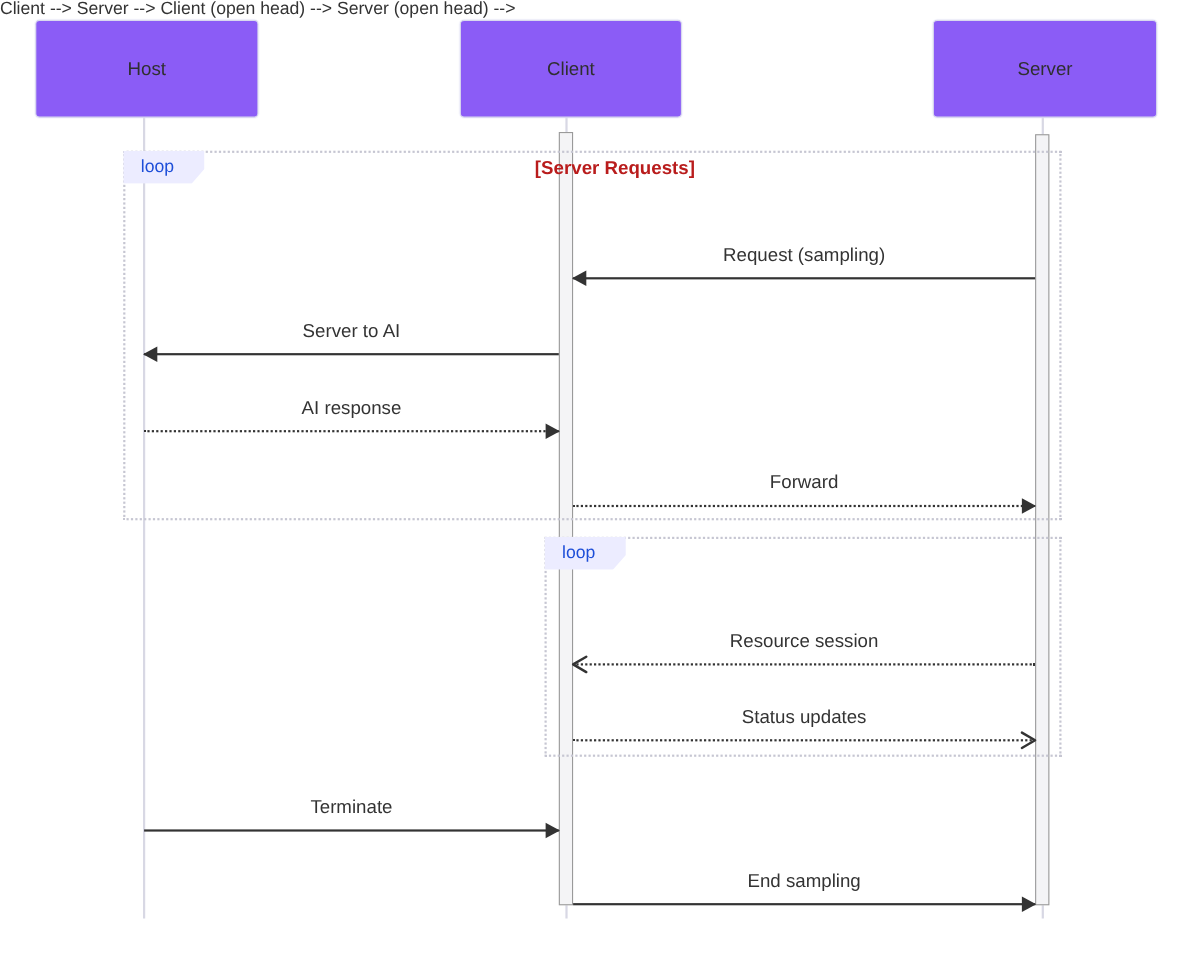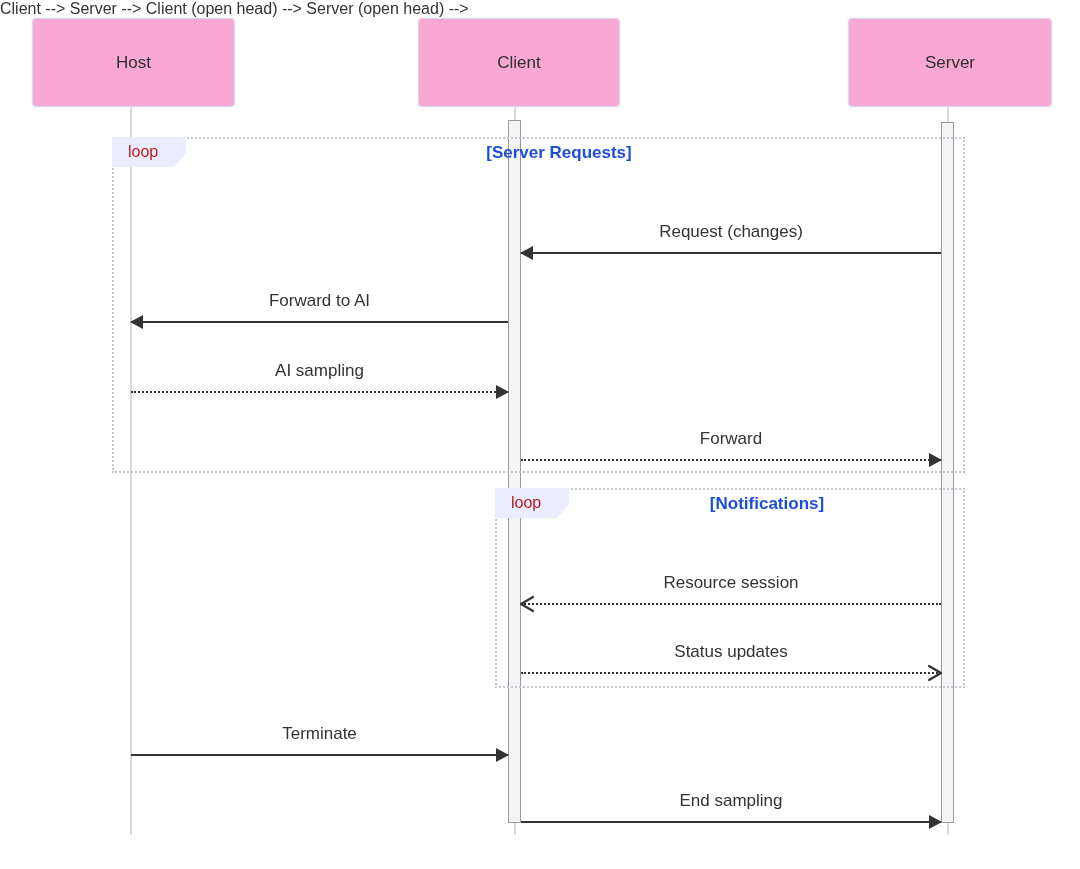--- a/index.html
+++ b/index.html
@@ -7,21 +7,21 @@
     position:relative;
     width:1080px;height:869px;
     background:#ffffff;
     font-family:"Liberation Sans", sans-serif;
     color:#333;
     overflow:hidden;
   }
   
   .actor-box{
     position:absolute;
-    background:#f9a8d4;
+    background:#8b5cf6;
     border:1px solid #D9D9EE;
     border-radius:4px;
     display:flex;align-items:center;justify-content:center;
     font-size:17px;color:#2f2f2f;
     box-shadow:0 0 0 1px rgba(230,230,248,.35);
   }
   
   .lifeline{
     position:absolute;
     width:2px;
@@ -40,29 +40,29 @@
     position:absolute;
     border:2px dotted #C6C6D2;
     box-sizing:border-box;
   }
   .loop-badge{
     position:absolute;
     top:-2px;left:-2px;
     width:74px;height:30px;
     background:#ECECFF;
     clip-path:polygon(0 0,100% 0,100% 55%,84% 100%,0 100%);
-    font-size:16px;color:#b91c1c;
+    font-size:16px;color:#1d4ed8;
     display:flex;align-items:center;
     padding-left:16px;
     box-sizing:border-box;
   }
   .loop-title{
     position:absolute;
     top:4px;
-    font-size:17px;font-weight:700;color:#1d4ed8;
+    font-size:17px;font-weight:700;color:#b91c1c;
     text-align:center;
     white-space:nowrap;
   }
   
   .msg{position:absolute;height:0;}
   .msg::before{
     content:'';
     position:absolute;left:0;right:0;top:-1px;
   }
   .msg.solid::before{border-top:2px solid #333;}
@@ -111,38 +111,37 @@
       <span>loop</span>
     </div>
     <div class="loop-title" style="left:325px;width:240px;">[Server Requests]</div>
   </div>
 
   
   <div class="loop-frame" style="left:495px;top:488px;width:470px;height:200px;">
     <div class="loop-badge">
       <span>loop</span>
     </div>
-    <div class="loop-title" style="left:160px;width:220px;">[Notifications]</div>
   </div>
 
   
   <div class="msg solid" style="left:521px;top:253px;width:420px;">
-    <span class="msg-label">Request (changes)</span>
+    <span class="msg-label">Request (sampling)</span>
     <span class="head filled left"></span>
   </div>
 
   
   <div class="msg solid" style="left:131px;top:322px;width:377px;">
-    <span class="msg-label">Forward to AI</span>
+    <span class="msg-label">Server to AI</span>
     <span class="head filled left"></span>
   </div>
 
    Client --&gt;
   <div class="msg dotted" style="left:131px;top:392px;width:377px;">
-    <span class="msg-label">AI sampling</span>
+    <span class="msg-label">AI response</span>
     <span class="head filled right"></span>
   </div>
 
    Server --&gt;
   <div class="msg dotted" style="left:521px;top:460px;width:420px;">
     <span class="msg-label">Forward</span>
     <span class="head filled right"></span>
   </div>
 
    Client (open head) --&gt;

